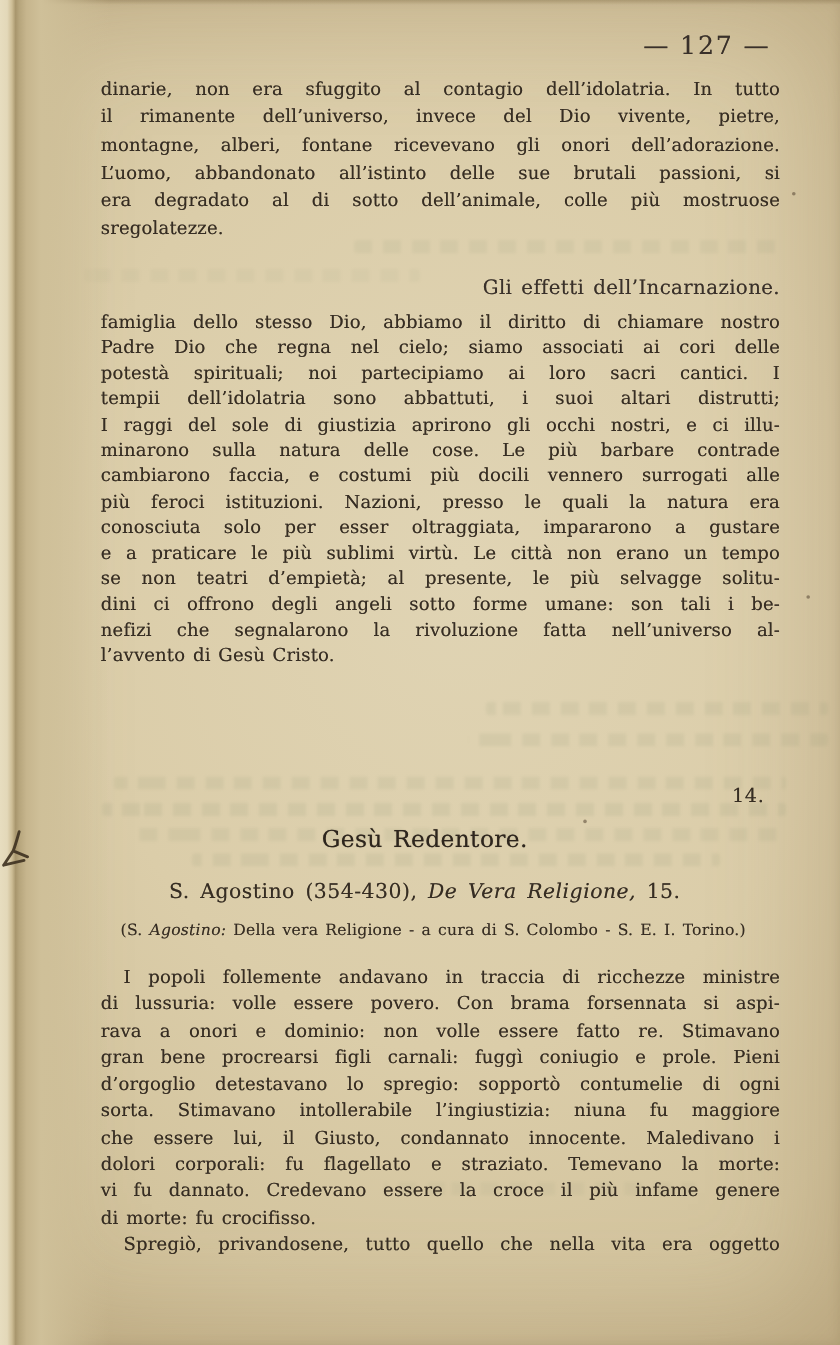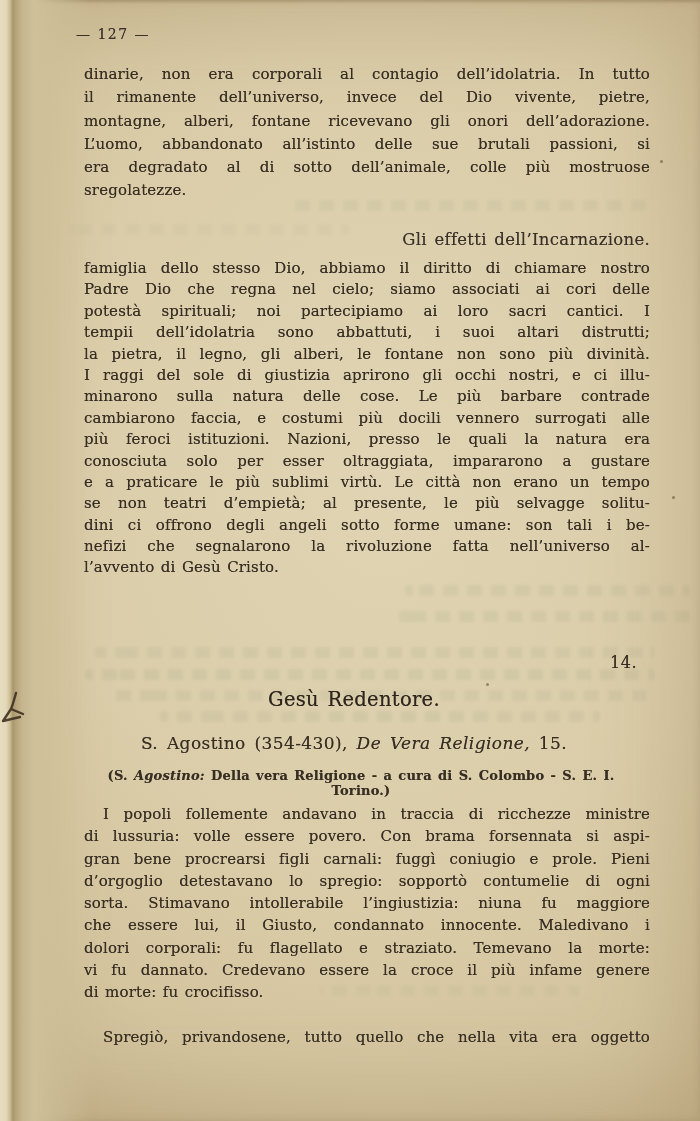--- a/index.html
+++ b/index.html
@@ -31,21 +31,21 @@
   .ghost{
     position:absolute;height:11px;border-radius:3px;pointer-events:none;
     background:repeating-linear-gradient(90deg,#86906e 0 15px, transparent 15px 24px);
     filter:blur(1.4px);
   }
   .speck{position:absolute;width:3px;height:3px;border-radius:50%;background:#564633;opacity:.55;}
 
   
   .blk{position:absolute;left:84px;width:566px;}
   .pageno{
-    top:26px;text-align:left;font-size:14px;letter-spacing:1.5px;
+    top:26px;text-align:right;font-size:21px;letter-spacing:1.5px;
     transform:translateX(-8px);color:#39302a;
     text-shadow:0 0 .5px rgba(48,38,28,.55);
   }
   .para .line{
     text-align:justify;text-align-last:justify;
     font-size:15px;letter-spacing:.15px;word-spacing:1.5px;
     white-space:normal;color:#362d23;
     text-shadow:0 0 .55px rgba(44,34,24,.6);
   }
   .para .line.last{text-align-last:left;}
@@ -61,21 +61,21 @@
     text-shadow:0 0 .5px rgba(48,38,28,.5);
   }
   .p2{top:258px;}
   .centered{text-align:center;transform:translateX(-13px);}
   .chapnum{top:653px;font-size:16px;letter-spacing:.5px;text-shadow:0 0 .5px rgba(48,38,28,.55);text-align:right;}
   .chaptitle{
     top:688px;font-size:19.5px;font-weight:normal;letter-spacing:.3px;word-spacing:2px;
     color:#2d251d;text-shadow:0 0 .6px rgba(40,30,20,.6);
   }
   .attr{top:733px;font-size:17px;letter-spacing:.4px;word-spacing:3px;text-shadow:0 0 .5px rgba(48,38,28,.55);}
-  .source{top:768px;font-size:13px;letter-spacing:.2px;word-spacing:1.5px;transform:translateX(-6px);text-shadow:0 0 .4px rgba(48,38,28,.5);font-weight:bold;}
+  .source{top:768px;font-size:13px;letter-spacing:.2px;word-spacing:1.5px;transform:translateX(-6px);text-shadow:0 0 .4px rgba(48,38,28,.5);}
   .it{font-style:italic;}
   .p3{top:803px;}
   .p4{top:1026px;}
 </style>
 </head>
 <body>
 
 <div class="page">
 
   <div class="ghost-layer">
@@ -92,36 +92,35 @@
 
   <div class="binding"></div>
 
   <svg class="thread" width="40" height="50" viewBox="0 0 40 50">
     <path d="M 16 3 C 14 10, 13 14, 11 19 M 11 19 L 3 31 M 3 31 L 20 27 M 11 19 L 23 24" fill="none" stroke="#3e3120" stroke-width="2.4" stroke-linecap="round"></path>
   </svg>
 
   <div class="blk pageno">— 127 —</div>
 
   <div class="blk para p1">
-      <div class="line">dinarie, non era corporali al contagio dell’idolatria. In tutto</div>
+      <div class="line">dinarie, non era sfuggito al contagio dell’idolatria. In tutto</div>
       <div class="line">il rimanente dell’universo, invece del Dio vivente, pietre,</div>
       <div class="line">montagne, alberi, fontane ricevevano gli onori dell’adorazione.</div>
       <div class="line">L’uomo, abbandonato all’istinto delle sue brutali passioni, si</div>
       <div class="line">era degradato al di sotto dell’animale, colle più mostruose</div>
       <div class="line last">sregolatezze.</div>
     </div>
 
   <div class="blk h-italic">Gli effetti dell’Incarnazione.</div>
 
   <div class="blk para p2">
       <div class="line">famiglia dello stesso Dio, abbiamo il diritto di chiamare nostro</div>
       <div class="line">Padre Dio che regna nel cielo; siamo associati ai cori delle</div>
       <div class="line">potestà spirituali; noi partecipiamo ai loro sacri cantici. I</div>
       <div class="line">tempii dell’idolatria sono abbattuti, i suoi altari distrutti;</div>
-      <div class="line">la pietra, il legno, gli alberi, le fontane non sono più divinità.</div>
       <div class="line">I raggi del sole di giustizia aprirono gli occhi nostri, e ci illu-</div>
       <div class="line">minarono sulla natura delle cose. Le più barbare contrade</div>
       <div class="line">cambiarono faccia, e costumi più docili vennero surrogati alle</div>
       <div class="line">più feroci istituzioni. Nazioni, presso le quali la natura era</div>
       <div class="line">conosciuta solo per esser oltraggiata, impararono a gustare</div>
       <div class="line">e a praticare le più sublimi virtù. Le città non erano un tempo</div>
       <div class="line">se non teatri d’empietà; al presente, le più selvagge solitu-</div>
       <div class="line">dini ci offrono degli angeli sotto forme umane: son tali i be-</div>
       <div class="line">nefizi che segnalarono la rivoluzione fatta nell’universo al-</div>
       <div class="line last">l’avvento di Gesù Cristo.</div>
@@ -131,20 +130,21 @@
 
   <div class="blk centered chaptitle">Gesù Redentore.</div>
 
   <div class="blk centered attr"><span>S. Agostino (354-430), </span><span class="it">De Vera Religione,</span><span> 15.</span></div>
 
   <div class="blk centered source"><span>(S. </span><span class="it">Agostino:</span><span> Della vera Religione - a cura di S. Colombo - S. E. I. Torino.)</span></div>
 
   <div class="blk para p3">
       <div class="line indent">I popoli follemente andavano in traccia di ricchezze ministre</div>
       <div class="line">di lussuria: volle essere povero. Con brama forsennata si aspi-</div>
+      <div class="line">rava a onori e dominio: non volle essere fatto re. Stimavano</div>
       <div class="line">gran bene procrearsi figli carnali: fuggì coniugio e prole. Pieni</div>
       <div class="line">d’orgoglio detestavano lo spregio: sopportò contumelie di ogni</div>
       <div class="line">sorta. Stimavano intollerabile l’ingiustizia: niuna fu maggiore</div>
       <div class="line">che essere lui, il Giusto, condannato innocente. Maledivano i</div>
       <div class="line">dolori corporali: fu flagellato e straziato. Temevano la morte:</div>
       <div class="line">vi fu dannato. Credevano essere la croce il più infame genere</div>
       <div class="line last">di morte: fu crocifisso.</div>
     </div>
 
   <div class="blk para p4">

